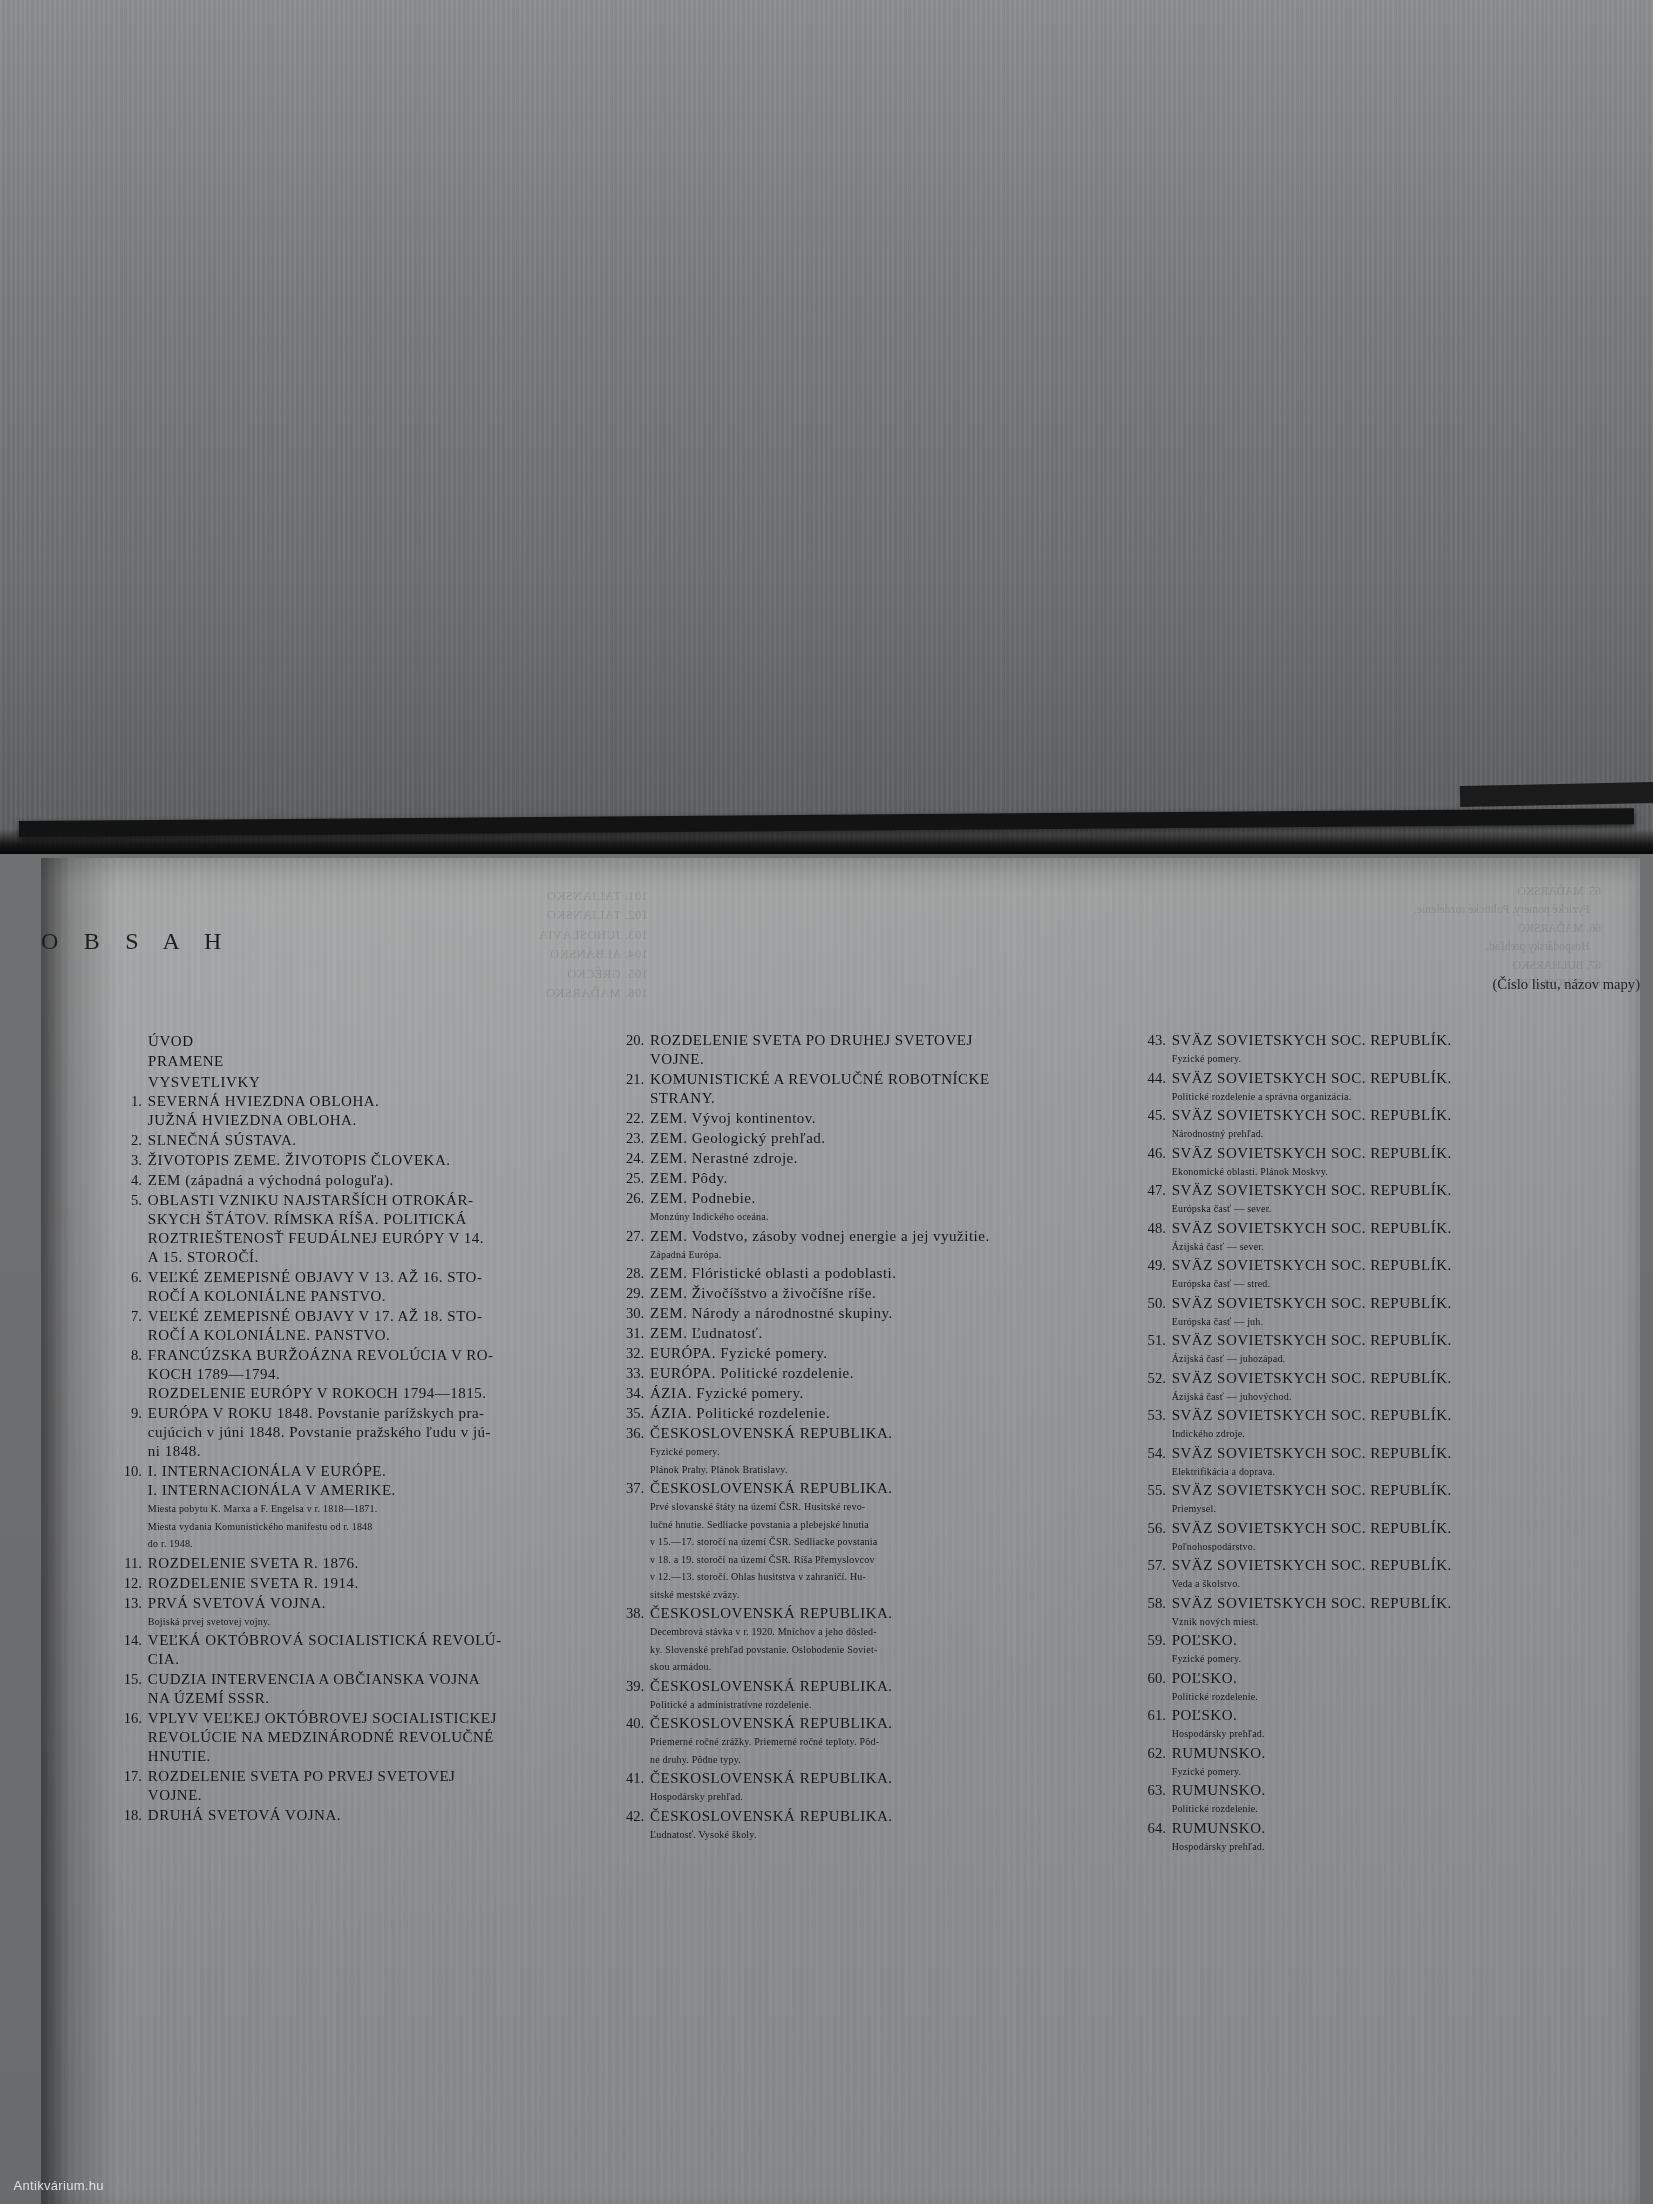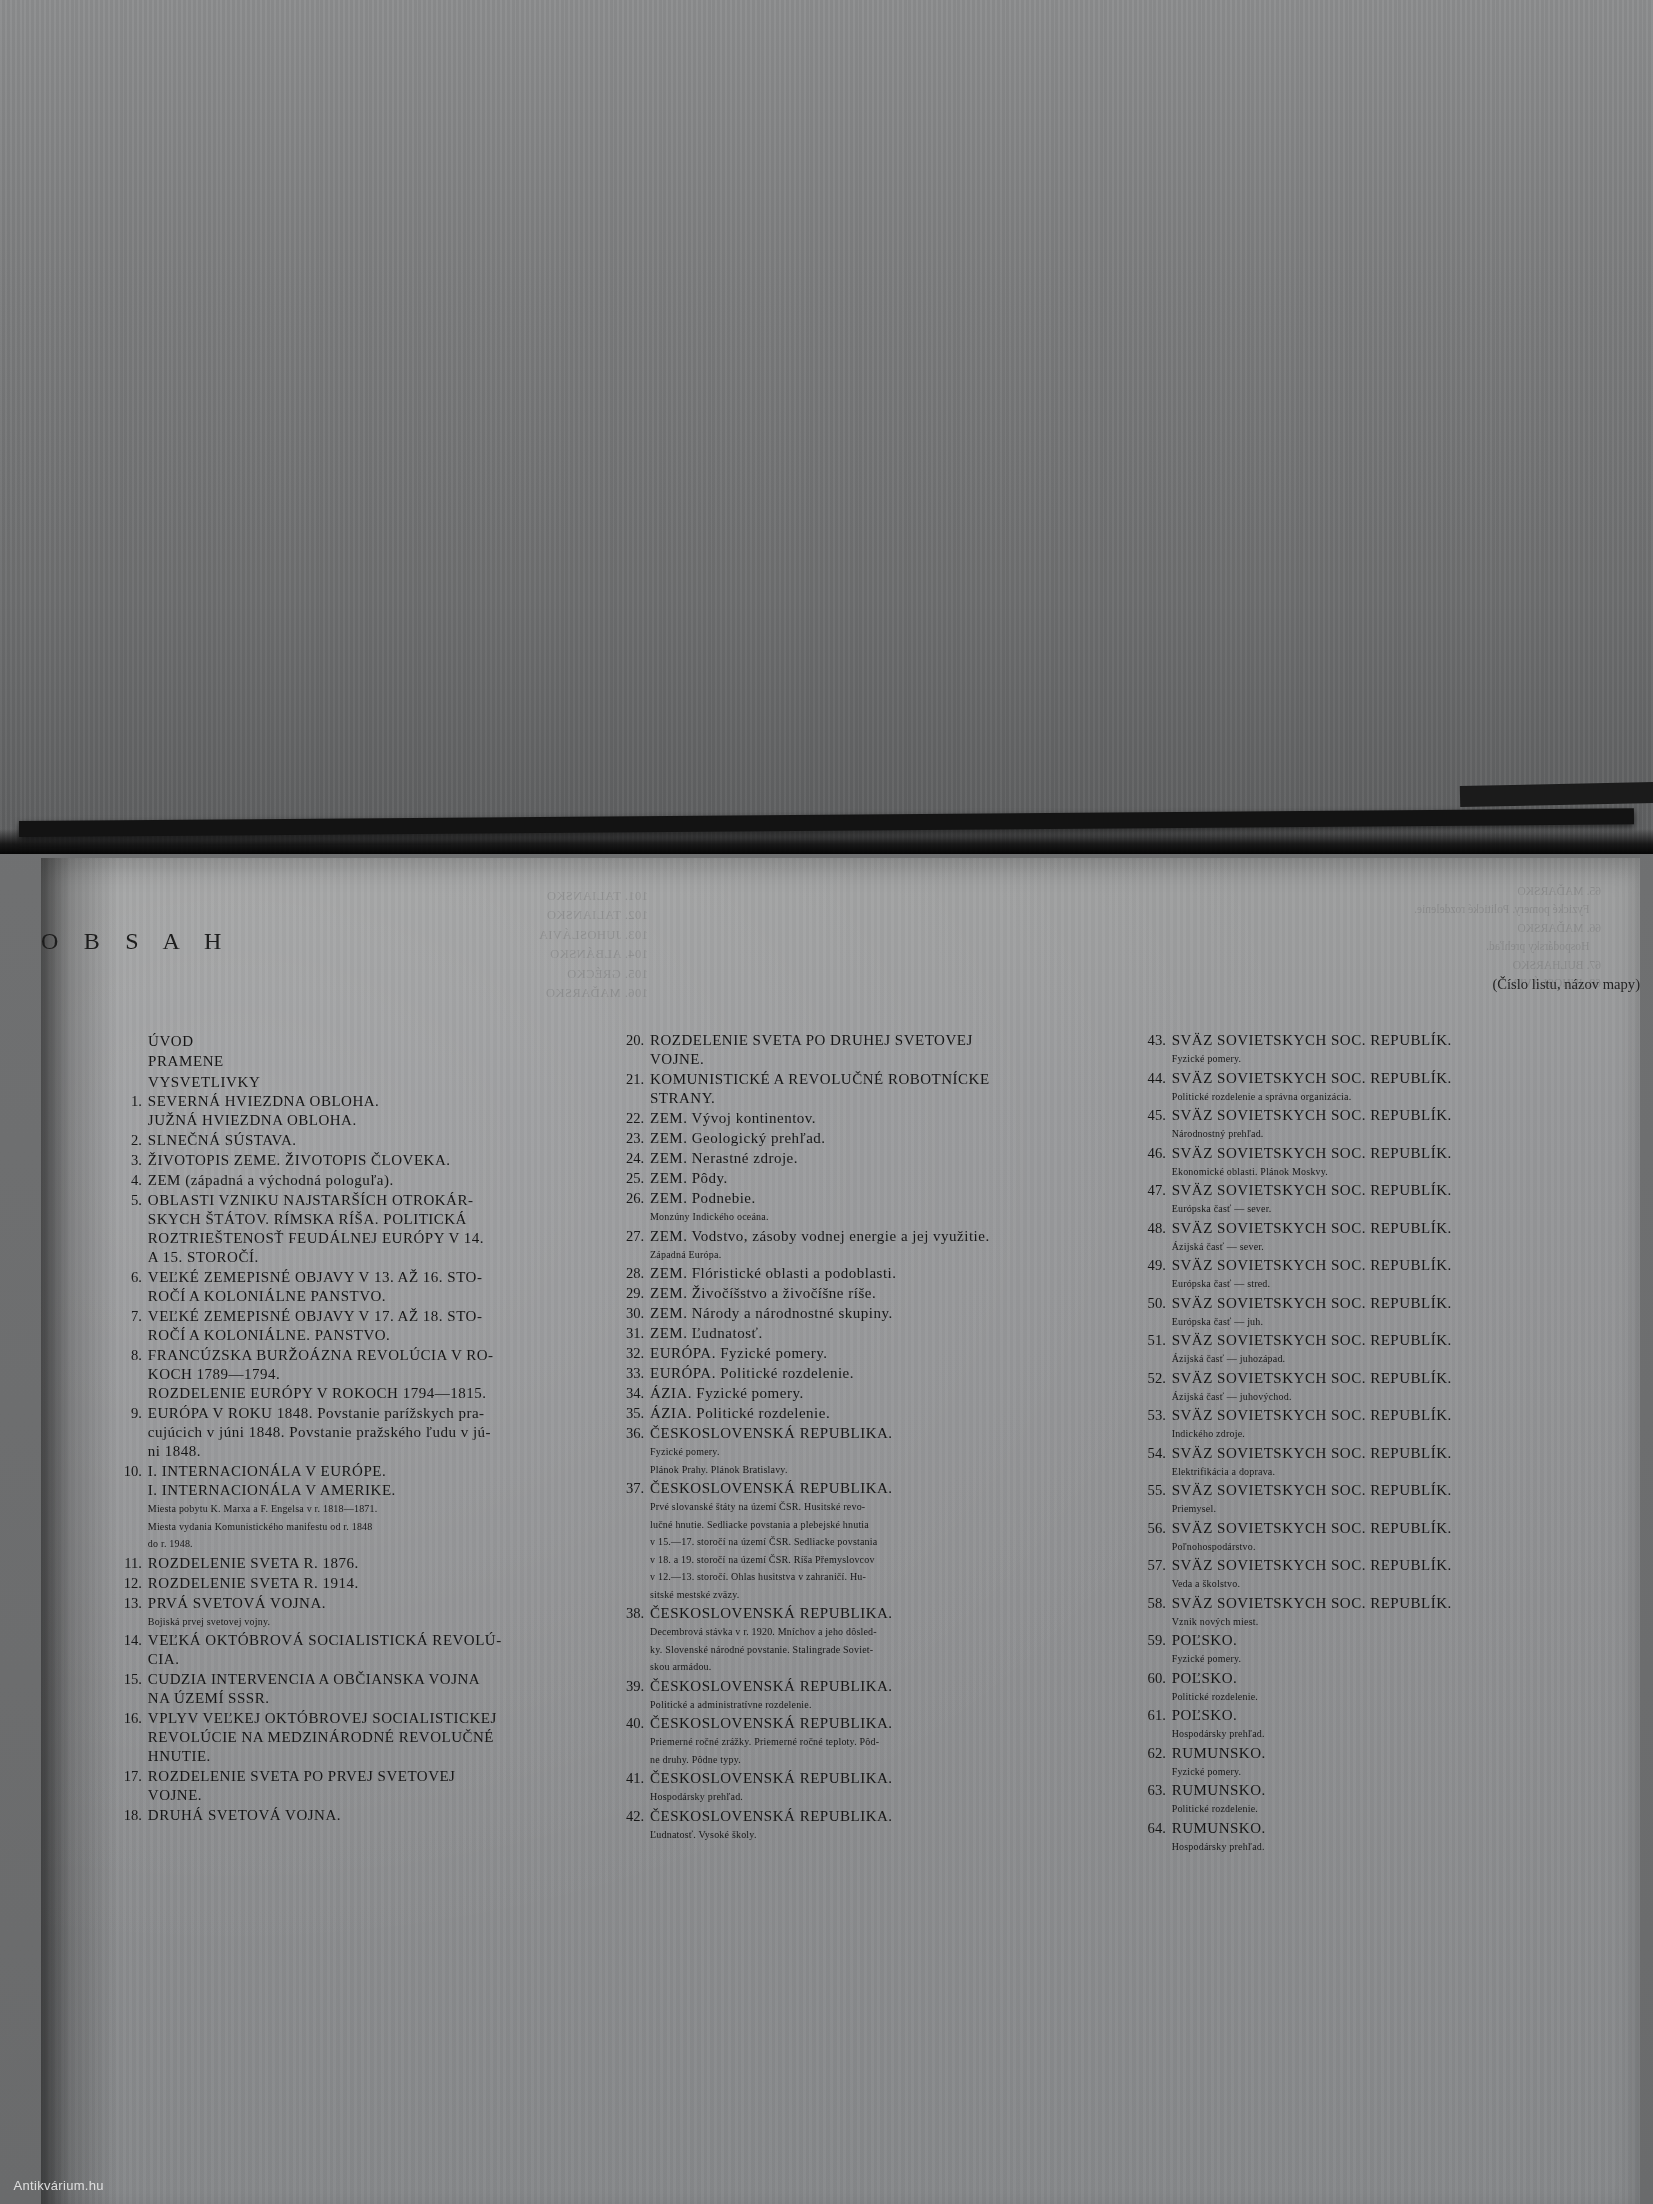--- a/index.html
+++ b/index.html
@@ -471,21 +471,21 @@
                 <div class="sub">v 18. a 19. storočí na území ČSR. Ríša Přemyslovcov</div>
                 <div class="sub">v 12.—13. storočí. Ohlas husitstva v zahraničí. Hu-</div>
                 <div class="sub">sitské mestské zväzy.</div>
               </div>
             </div>
             <div class="entry">
               <div class="num">38.</div>
               <div class="body">
                 <div class="main">ČESKOSLOVENSKÁ REPUBLIKA.</div>
                 <div class="sub">Decembrová stávka v r. 1920. Mníchov a jeho dôsled-</div>
-                <div class="sub">ky. Slovenské národné povstanie. Stalingrade Soviet-</div>
+                <div class="sub">ky. Slovenské prehľad povstanie. Oslobodenie Soviet-</div>
                 <div class="sub">skou armádou.</div>
               </div>
             </div>
             <div class="entry">
               <div class="num">39.</div>
               <div class="body">
                 <div class="main">ČESKOSLOVENSKÁ REPUBLIKA.</div>
                 <div class="sub">Politické a administratívne rozdelenie.</div>
               </div>
             </div>

